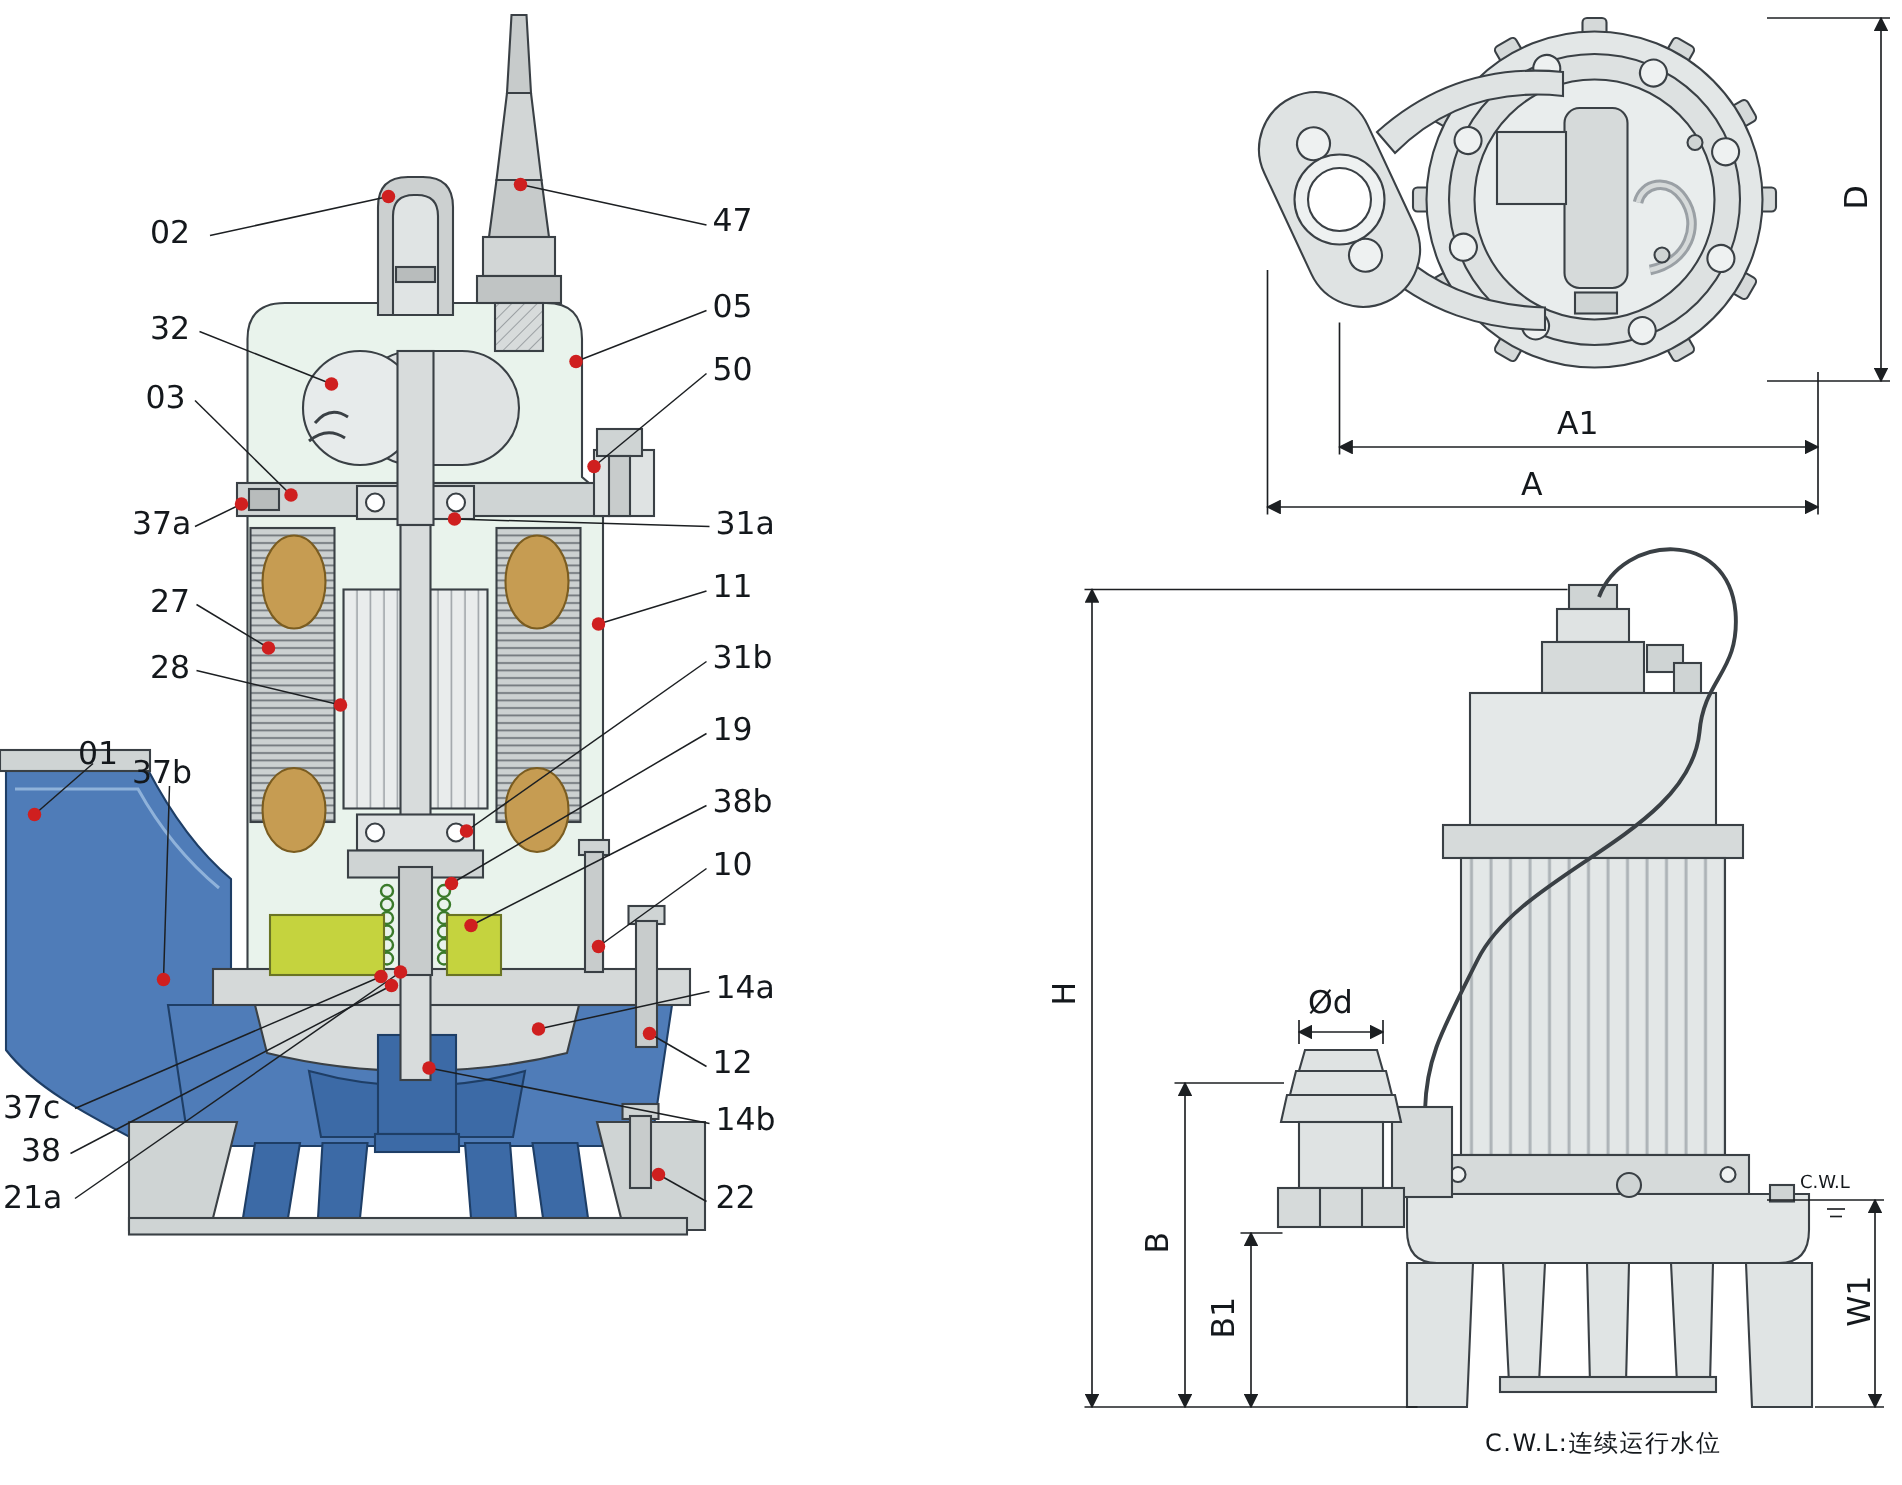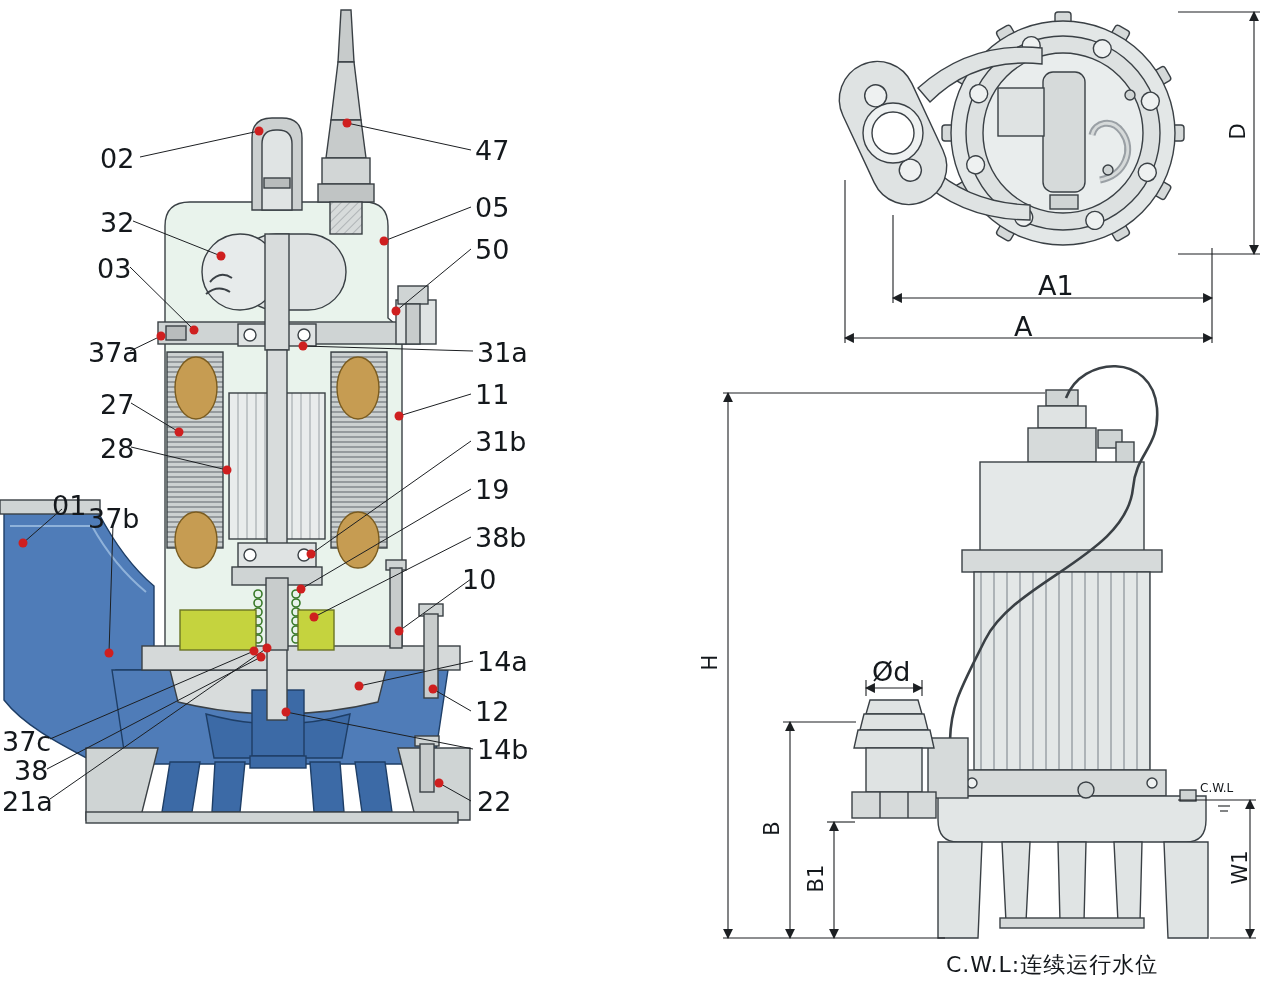--- a/index.html
+++ b/index.html
@@ -1,23 +1,23 @@
 <!DOCTYPE html>
 <html><head>
 <meta charset="utf-8">
 <style>
   html,body{margin:0;padding:0;background:#ffffff;}
   #stage{position:relative;width:1268px;height:990px;background:#ffffff;overflow:hidden;
          font-family:"DejaVu Sans", sans-serif;}
   #drawing{position:absolute;left:0;top:0;}
-  .lbl{position:absolute;font-size:27px;color:#14181c;white-space:nowrap;line-height:1;}
+  .lbl{position:absolute;font-size:21px;color:#14181c;white-space:nowrap;line-height:1;}
   .rotlbl{position:absolute;width:44px;text-align:center;font-size:21px;color:#14181c;
           transform:rotate(-90deg);line-height:1;}
   .small{font-size:12px;}
-  .footer{font-size:22px;letter-spacing:1px;}
+  .footer{font-size:16px;letter-spacing:1px;margin-left:44px;}
 </style>
 </head>
 <body>
 
 <div id="stage">
 
 <svg id="drawing" width="1268" height="990" viewBox="0 0 1268 990">
   <defs>
     <marker id="arr" viewBox="0 0 10 10" refX="9" refY="5" markerWidth="9" markerHeight="9" orient="auto-start-reverse">
       <path d="M0,0 L10,5 L0,10 Z" fill="#1c1f22"></path>
@@ -340,21 +340,21 @@
 <div class="lbl" style="left:14px;top:757px">38</div>
 <div class="lbl" style="left:2px;top:788px">21a</div>
 <div class="lbl" style="left:475px;top:137px">47</div>
 <div class="lbl" style="left:475px;top:194px">05</div>
 <div class="lbl" style="left:475px;top:236px">50</div>
 <div class="lbl" style="left:477px;top:339px">31a</div>
 <div class="lbl" style="left:475px;top:381px">11</div>
 <div class="lbl" style="left:475px;top:428px">31b</div>
 <div class="lbl" style="left:475px;top:476px">19</div>
 <div class="lbl" style="left:475px;top:524px">38b</div>
-<div class="lbl" style="left:462px;top:566px">10</div>
+<div class="lbl" style="left:475px;top:566px">10</div>
 <div class="lbl" style="left:477px;top:648px">14a</div>
 <div class="lbl" style="left:475px;top:698px">12</div>
 <div class="lbl" style="left:477px;top:736px">14b</div>
 <div class="lbl" style="left:477px;top:788px">22</div>
 
 <div class="lbl" style="left:1038px;top:272px">A1</div>
 <div class="lbl" style="left:1014px;top:313px">A</div>
 <div class="rotlbl" style="left:1216px;top:121px">D</div>
 <div class="rotlbl" style="left:688px;top:652px">H</div>
 <div class="lbl" style="left:872px;top:658px">Ød</div>

